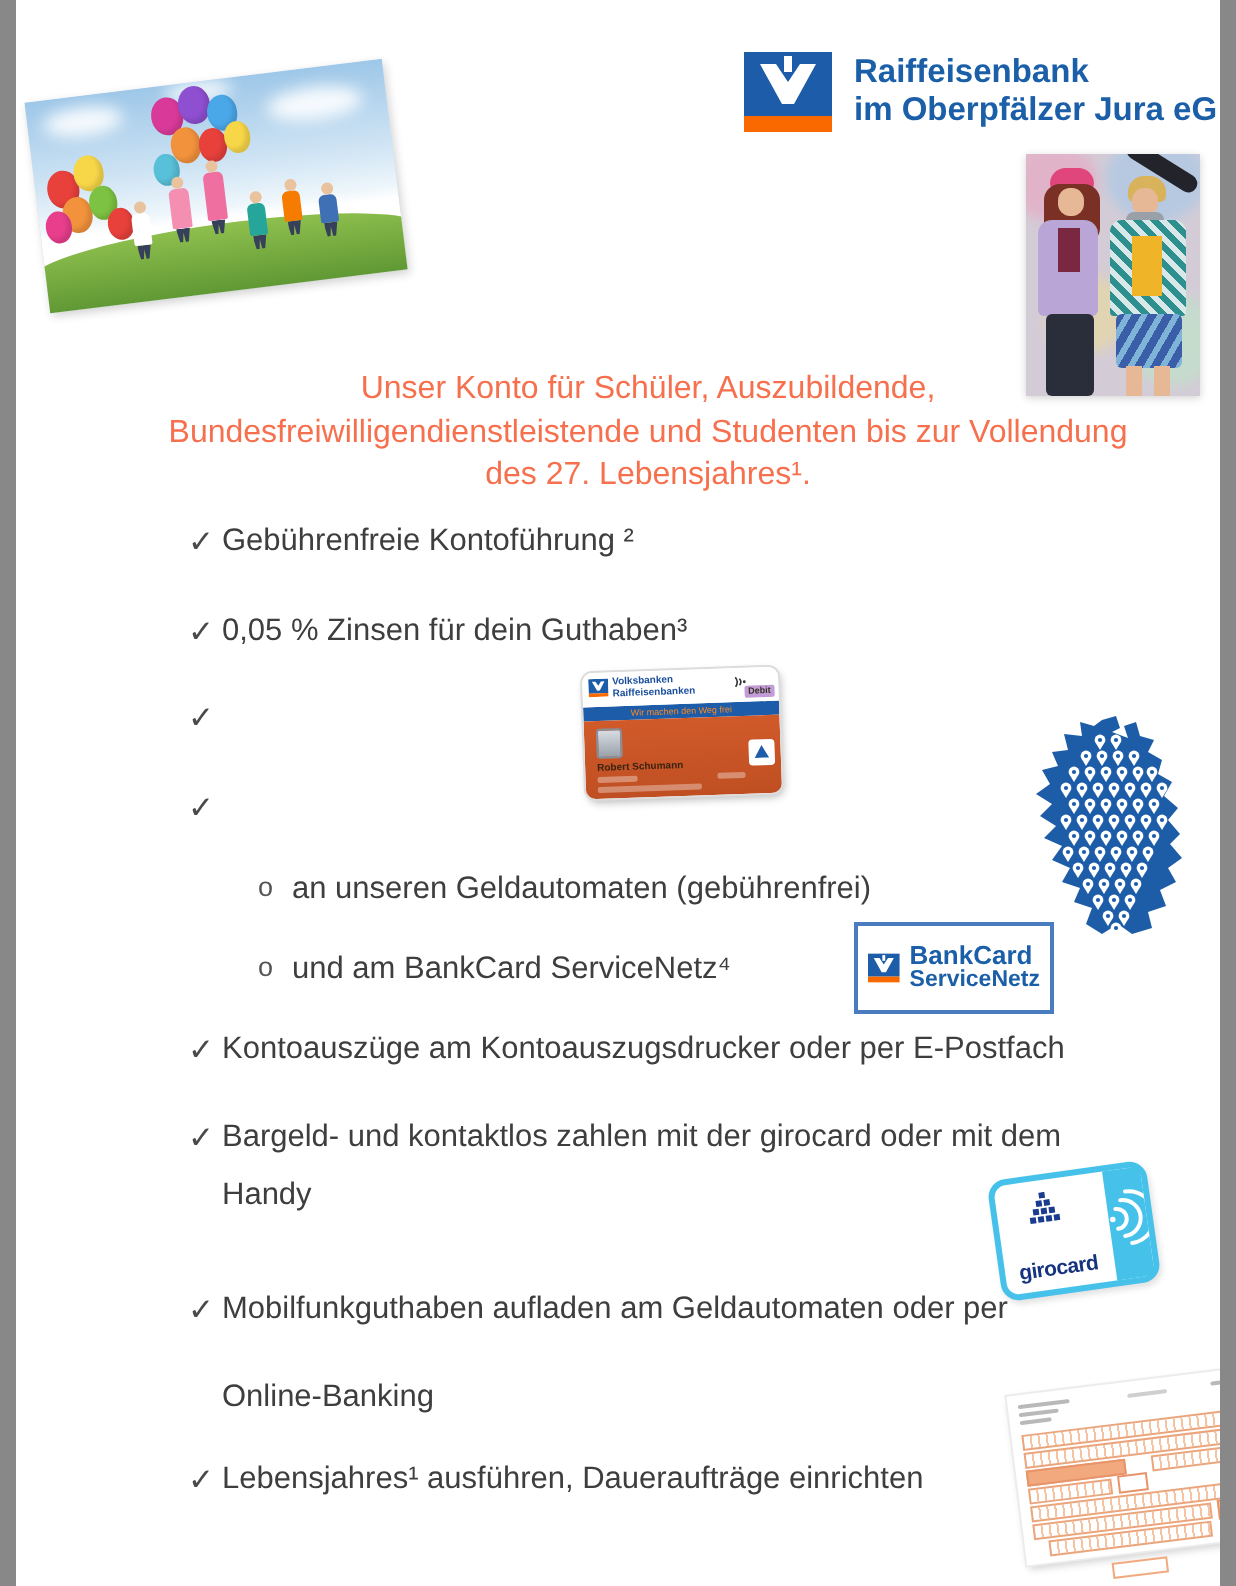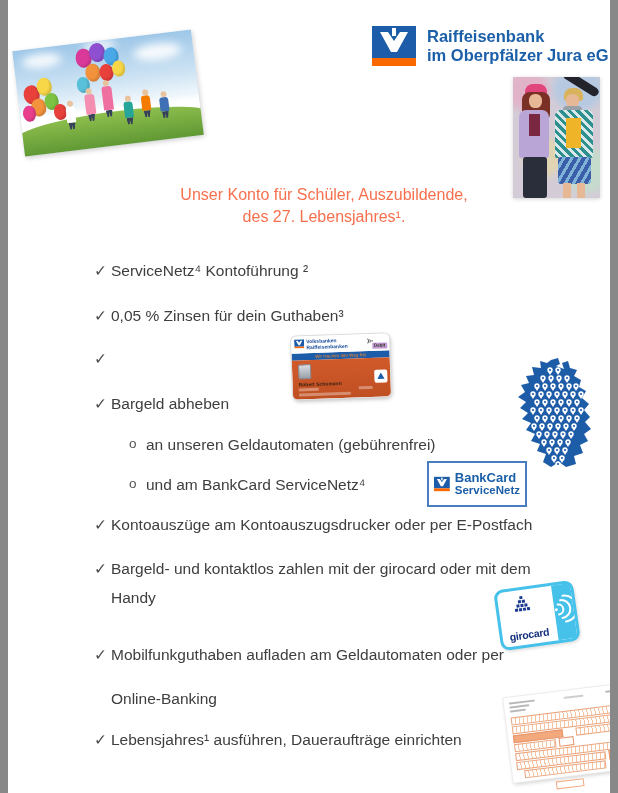--- a/index.html
+++ b/index.html
@@ -153,37 +153,37 @@
     <div style="position:absolute;left:42px;top:33px;width:38px;height:48px;border-radius:6px 6px 2px 2px;background:repeating-linear-gradient(45deg,#2e8f8f 0,#2e8f8f 3px,#d8e8e8 3px,#d8e8e8 6px);"></div>
     <div style="position:absolute;left:53px;top:41px;width:15px;height:30px;background:#f0b429;"></div>
     <div style="position:absolute;left:45px;top:80px;width:33px;height:27px;background:repeating-linear-gradient(120deg,#3a5fa8 0,#3a5fa8 4px,#7fb4d8 4px,#7fb4d8 7px);border-radius:3px;"></div>
     <div style="position:absolute;left:50px;top:106px;width:8px;height:15px;background:#e7b896;"></div>
     <div style="position:absolute;left:64px;top:106px;width:8px;height:15px;background:#e7b896;"></div>
   </div>
 
 
   <div class="intro">
     <div>Unser Konto für Schüler, Auszubildende,</div>
+    <div>Bundesfreiwilligendienstleistende und Studenten bis zur Vollendung</div>
     <div>des 27. Lebensjahres¹.</div>
   </div>
 
   <div class="b-row" style="top:262px;">
       <span class="marker">✓</span>
-      <span>ServiceNetz⁴ Kontoführung ²</span>
+      <span>Gebührenfreie Kontoführung ²</span>
     </div>
   <div class="b-row" style="top:307px;">
       <span class="marker">✓</span>
       <span>0,05 % Zinsen für dein Guthaben³</span>
     </div>
   <div class="b-row" style="top:350px;">
       <span class="marker">✓</span>
     </div>
   <div class="b-row" style="top:395px;">
       <span class="marker">✓</span>
-      <span>Bargeld abheben</span>
     </div>
   <div class="b-row sub" style="top:436px;">
       <span class="marker">o</span>
       <span>an unseren Geldautomaten (gebührenfrei)</span>
     </div>
   <div class="b-row sub" style="top:476px;">
       <span class="marker">o</span>
       <span>und am BankCard ServiceNetz⁴</span>
     </div>
   <div class="b-row" style="top:516px;">

